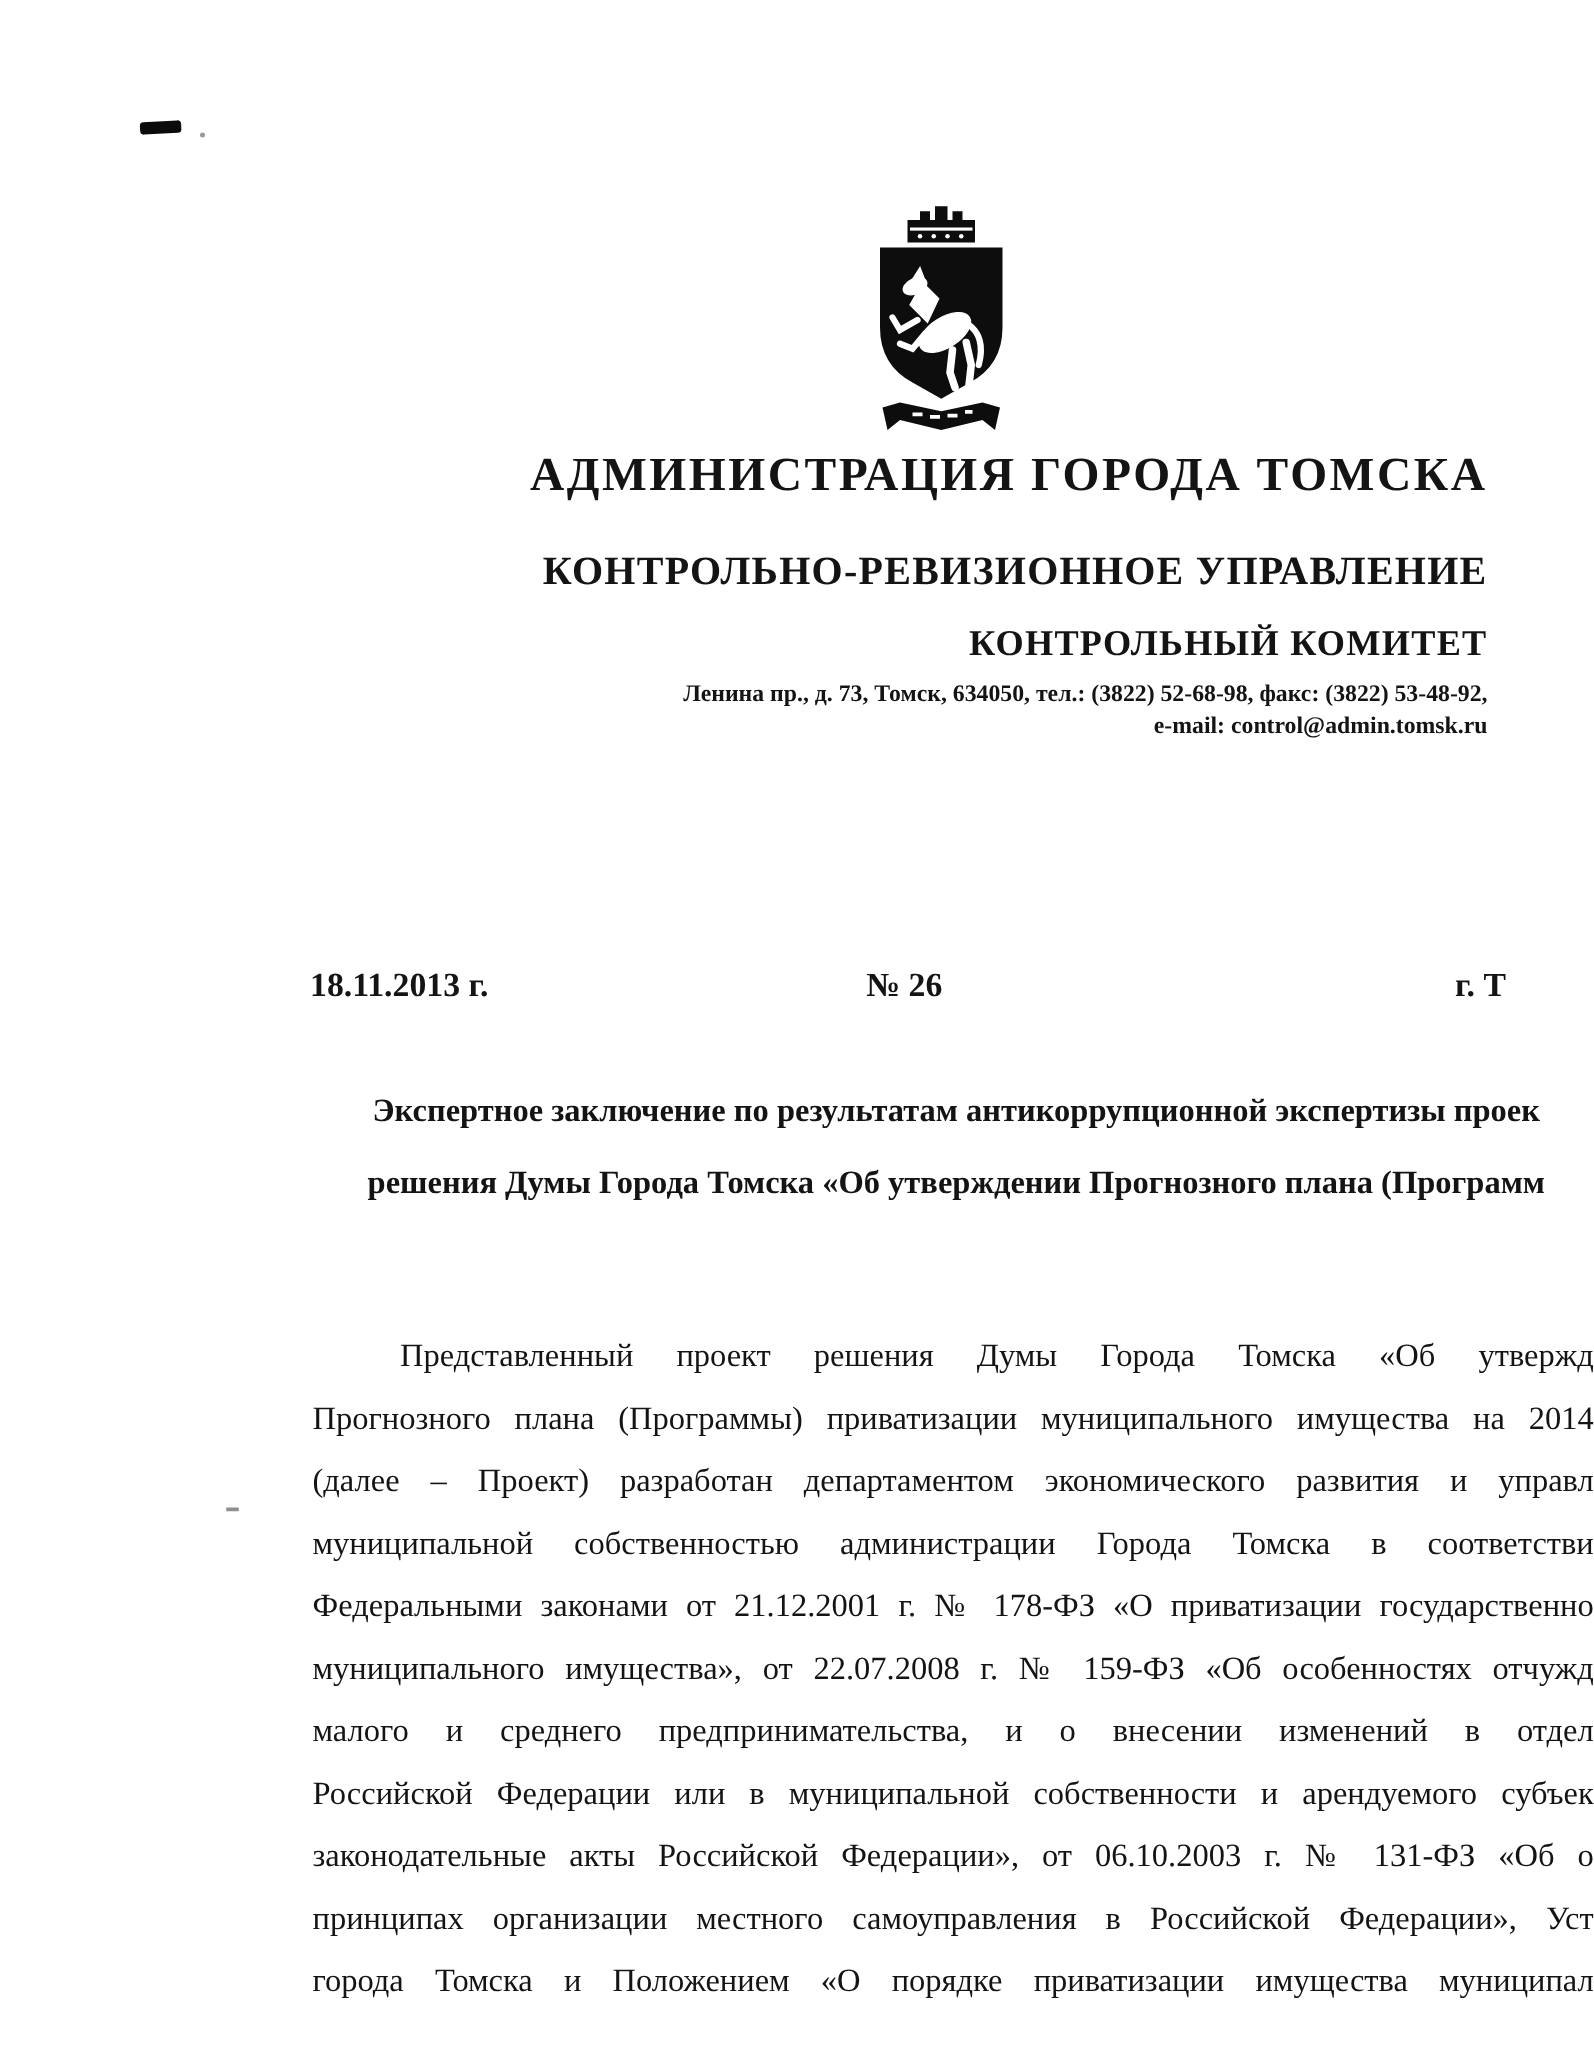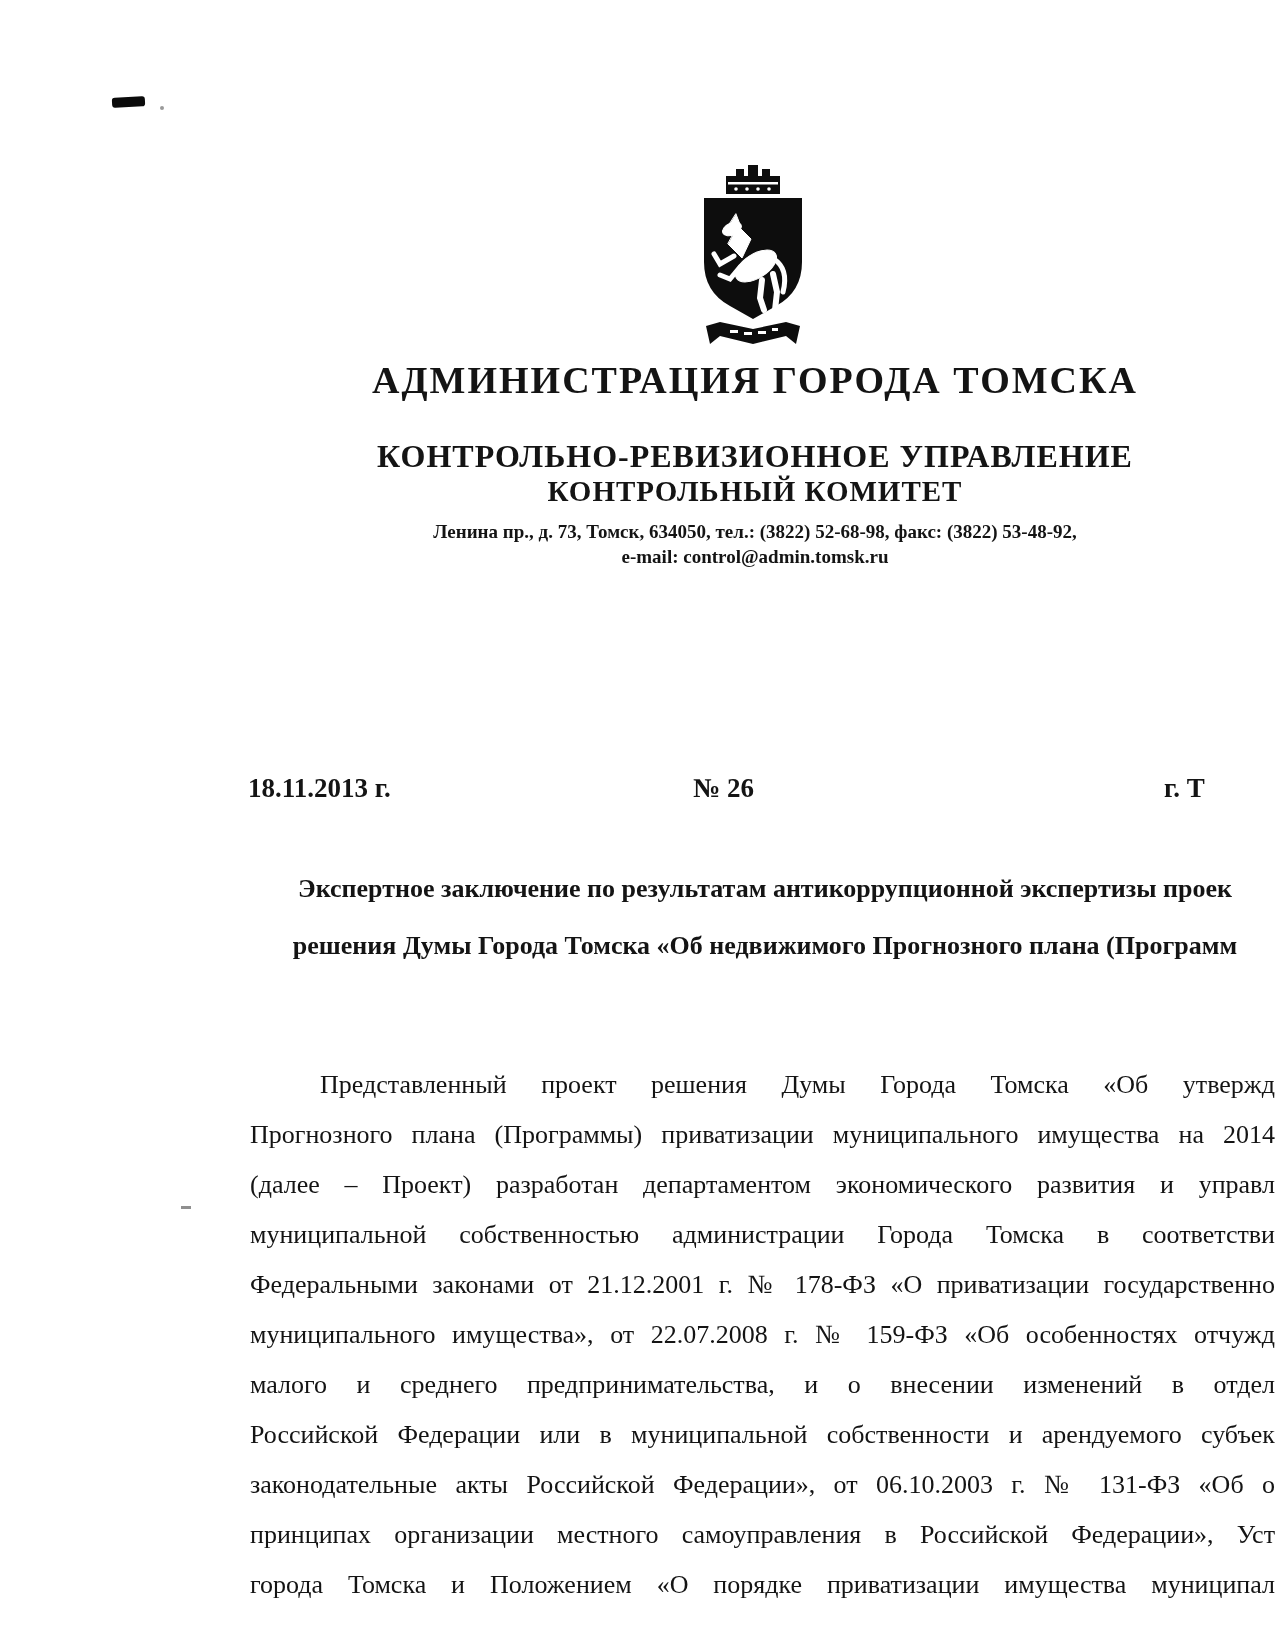--- a/index.html
+++ b/index.html
@@ -30,25 +30,25 @@
 
   
   .emblem {
     position: absolute; left: 686px; top: 164px;
     width: 134px; height: 190px;
   }
 
   
   .header {
     position: absolute; left: 320px; top: 358px; width: 870px;
-    text-align: center;
+    text-align: right;
   }
   .org1 { font-size: 38px; font-weight: bold; letter-spacing: 2px; }
   .org2 { font-size: 32px; font-weight: bold; margin-top: 36px; letter-spacing: 1px; }
-  .org3 { font-size: 29px; font-weight: bold; margin-top: 0; letter-spacing: 1px; }
+  .org3 { font-size: 29px; font-weight: bold; margin-top: 24px; letter-spacing: 1px; }
   .addr { font-size: 19px; font-weight: bold; margin-top: 13px; }
   .email { font-size: 19px; font-weight: bold; margin-top: 3px; }
 
   
   .meta { position: absolute; top: 773px; font-size: 27px; white-space: nowrap; font-weight: bold; }
   .meta-date { left: 248px; }
   .meta-number { left: 693px; }
   .meta-place { left: 1164px; }
 
   
@@ -122,21 +122,21 @@
   <div class="addr">Ленина пр., д. 73, Томск, 634050, тел.: (3822) 52-68-98, факс: (3822) 53-48-92,</div>
   <div class="email">e-mail: control@admin.tomsk.ru</div>
 </div>
 
 <div class="meta meta-date">18.11.2013 г.</div>
 <div class="meta meta-number">№ 26</div>
 <div class="meta meta-place">г. Т</div>
 
 <div class="doc-title">
   <div class="t-line">Экспертное заключение по результатам антикоррупционной экспертизы проек</div>
-  <div class="t-line">решения Думы Города Томска «Об недвижимого Прогнозного плана (Программ</div>
+  <div class="t-line">решения Думы Города Томска «Об утверждении Прогнозного плана (Программ</div>
 </div>
 
 <div class="body-text">
   <div class="b-line indent">Представленный проект решения Думы Города Томска «Об утвержд</div>
   <div class="b-line">Прогнозного плана (Программы) приватизации муниципального имущества на 2014</div>
   <div class="b-line">(далее – Проект) разработан департаментом экономического развития и управл</div>
   <div class="b-line">муниципальной собственностью администрации Города Томска в соответстви</div>
   <div class="b-line">Федеральными законами от 21.12.2001 г. № 178-ФЗ «О приватизации государственно</div>
   <div class="b-line">муниципального имущества», от 22.07.2008 г. № 159-ФЗ «Об особенностях отчужд</div>
   <div class="b-line">малого и среднего предпринимательства, и о внесении изменений в отдел</div>

